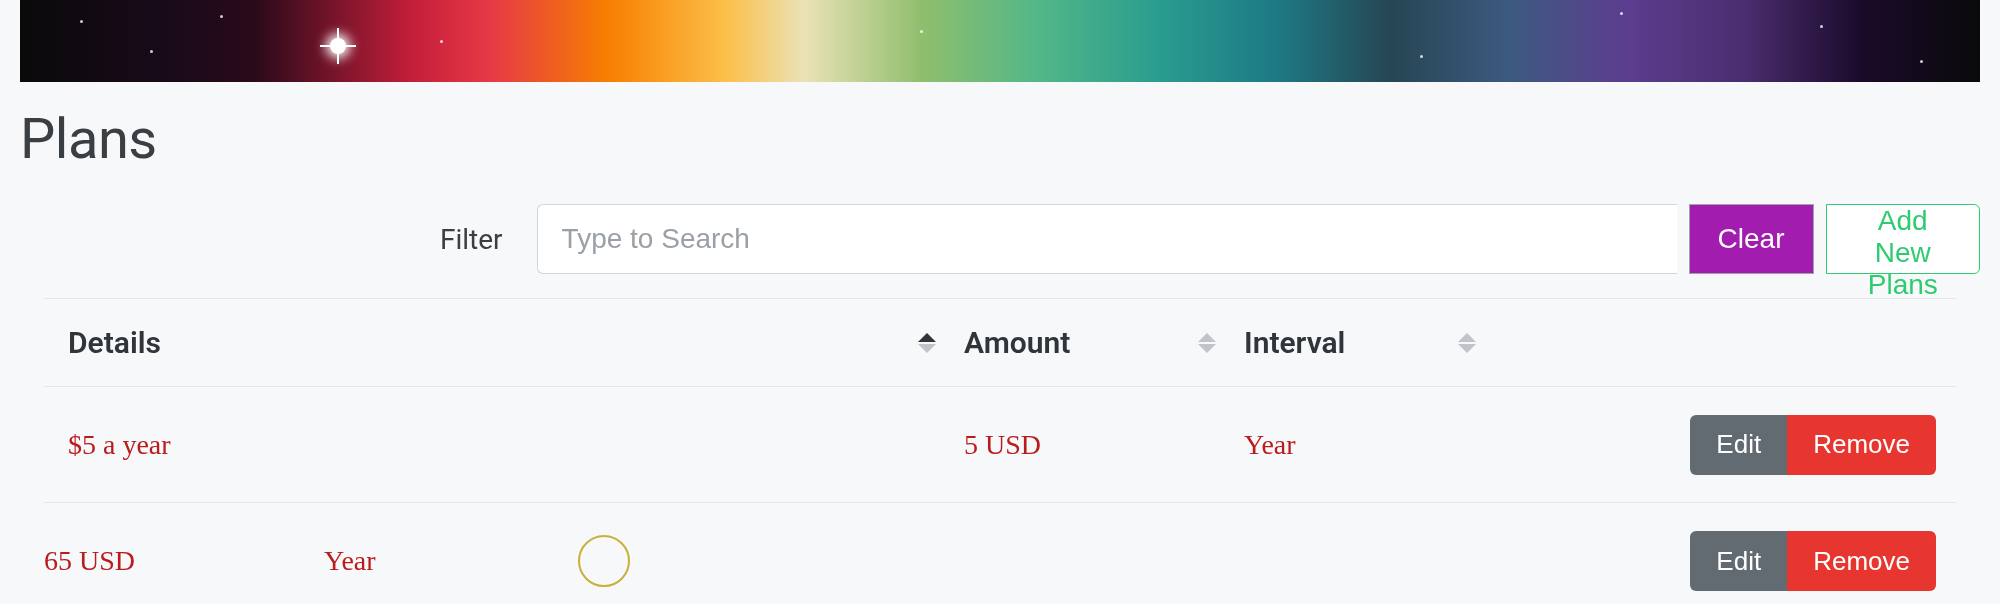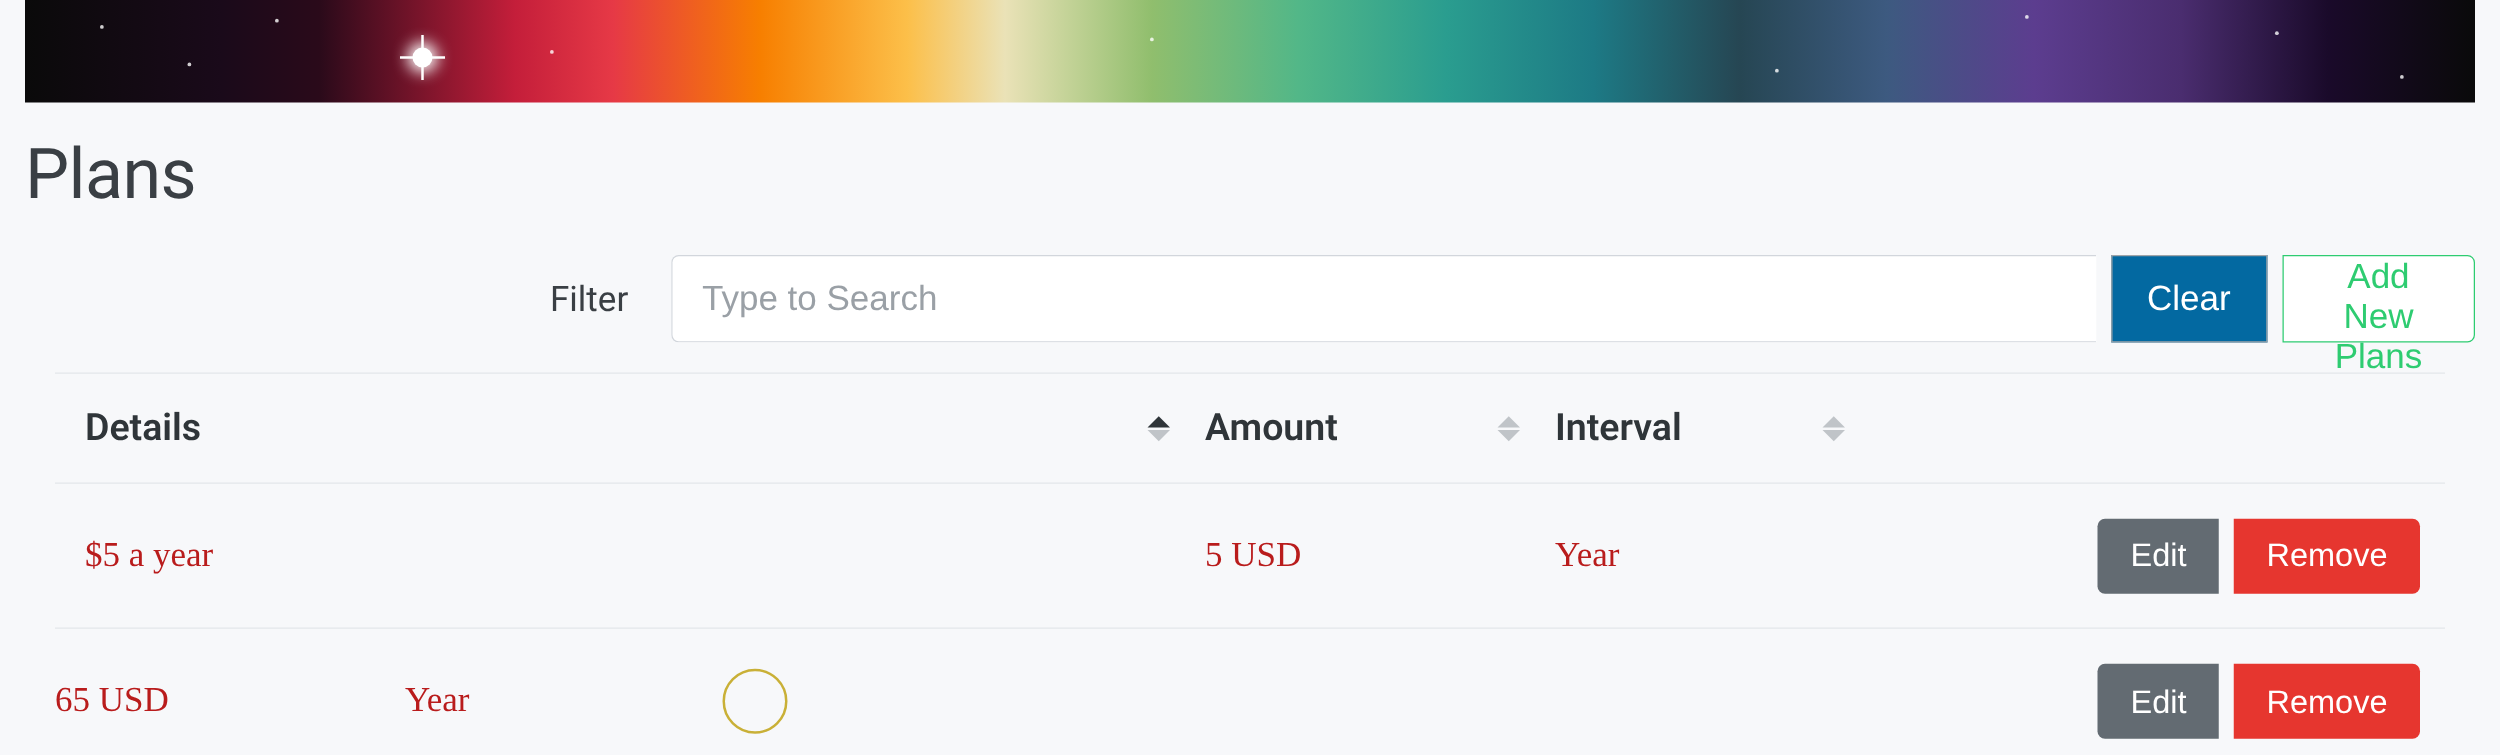--- a/index.html
+++ b/index.html
@@ -71,21 +71,21 @@
     padding: 0 24px;
     font-size: 28px;
     color: #333;
     background: #fff;
     outline: none;
   }
   .search-input::placeholder { color: #9aa0a6; }
   .clear-btn {
     height: 70px;
     padding: 0 28px;
-    background: #0369a1;
+    background: #a21caf;
     color: #fff;
     border: 1px solid #a0a4a8;
     font-size: 28px;
     cursor: pointer;
     border-radius: 0;
   }
   .add-btn {
     height: 70px;
     padding: 0 28px;
     background: #fff;
@@ -108,21 +108,21 @@
   }
   .thead {
     height: 88px;
   }
   .trow {
     height: 116px;
   }
   .col-details { flex: 0 0 920px; padding-left: 24px; }
   .col-amount  { flex: 0 0 280px; }
   .col-interval{ flex: 0 0 260px; }
-  .col-actions { flex: 1 1 auto; display:flex; justify-content:flex-end; padding-right: 20px; gap:12px;}
+  .col-actions { flex: 1 1 auto; display:flex; justify-content:flex-end; padding-right: 20px; gap:0;}
   .th {
     font-size: 30px;
     font-weight: 600;
     color: #2f3539;
     display: flex;
     align-items: center;
     gap: 2px;
   }
   .sort-icon {
     display:inline-flex; flex-direction:column; gap:2px; margin-left:auto; padding-right:28px;

